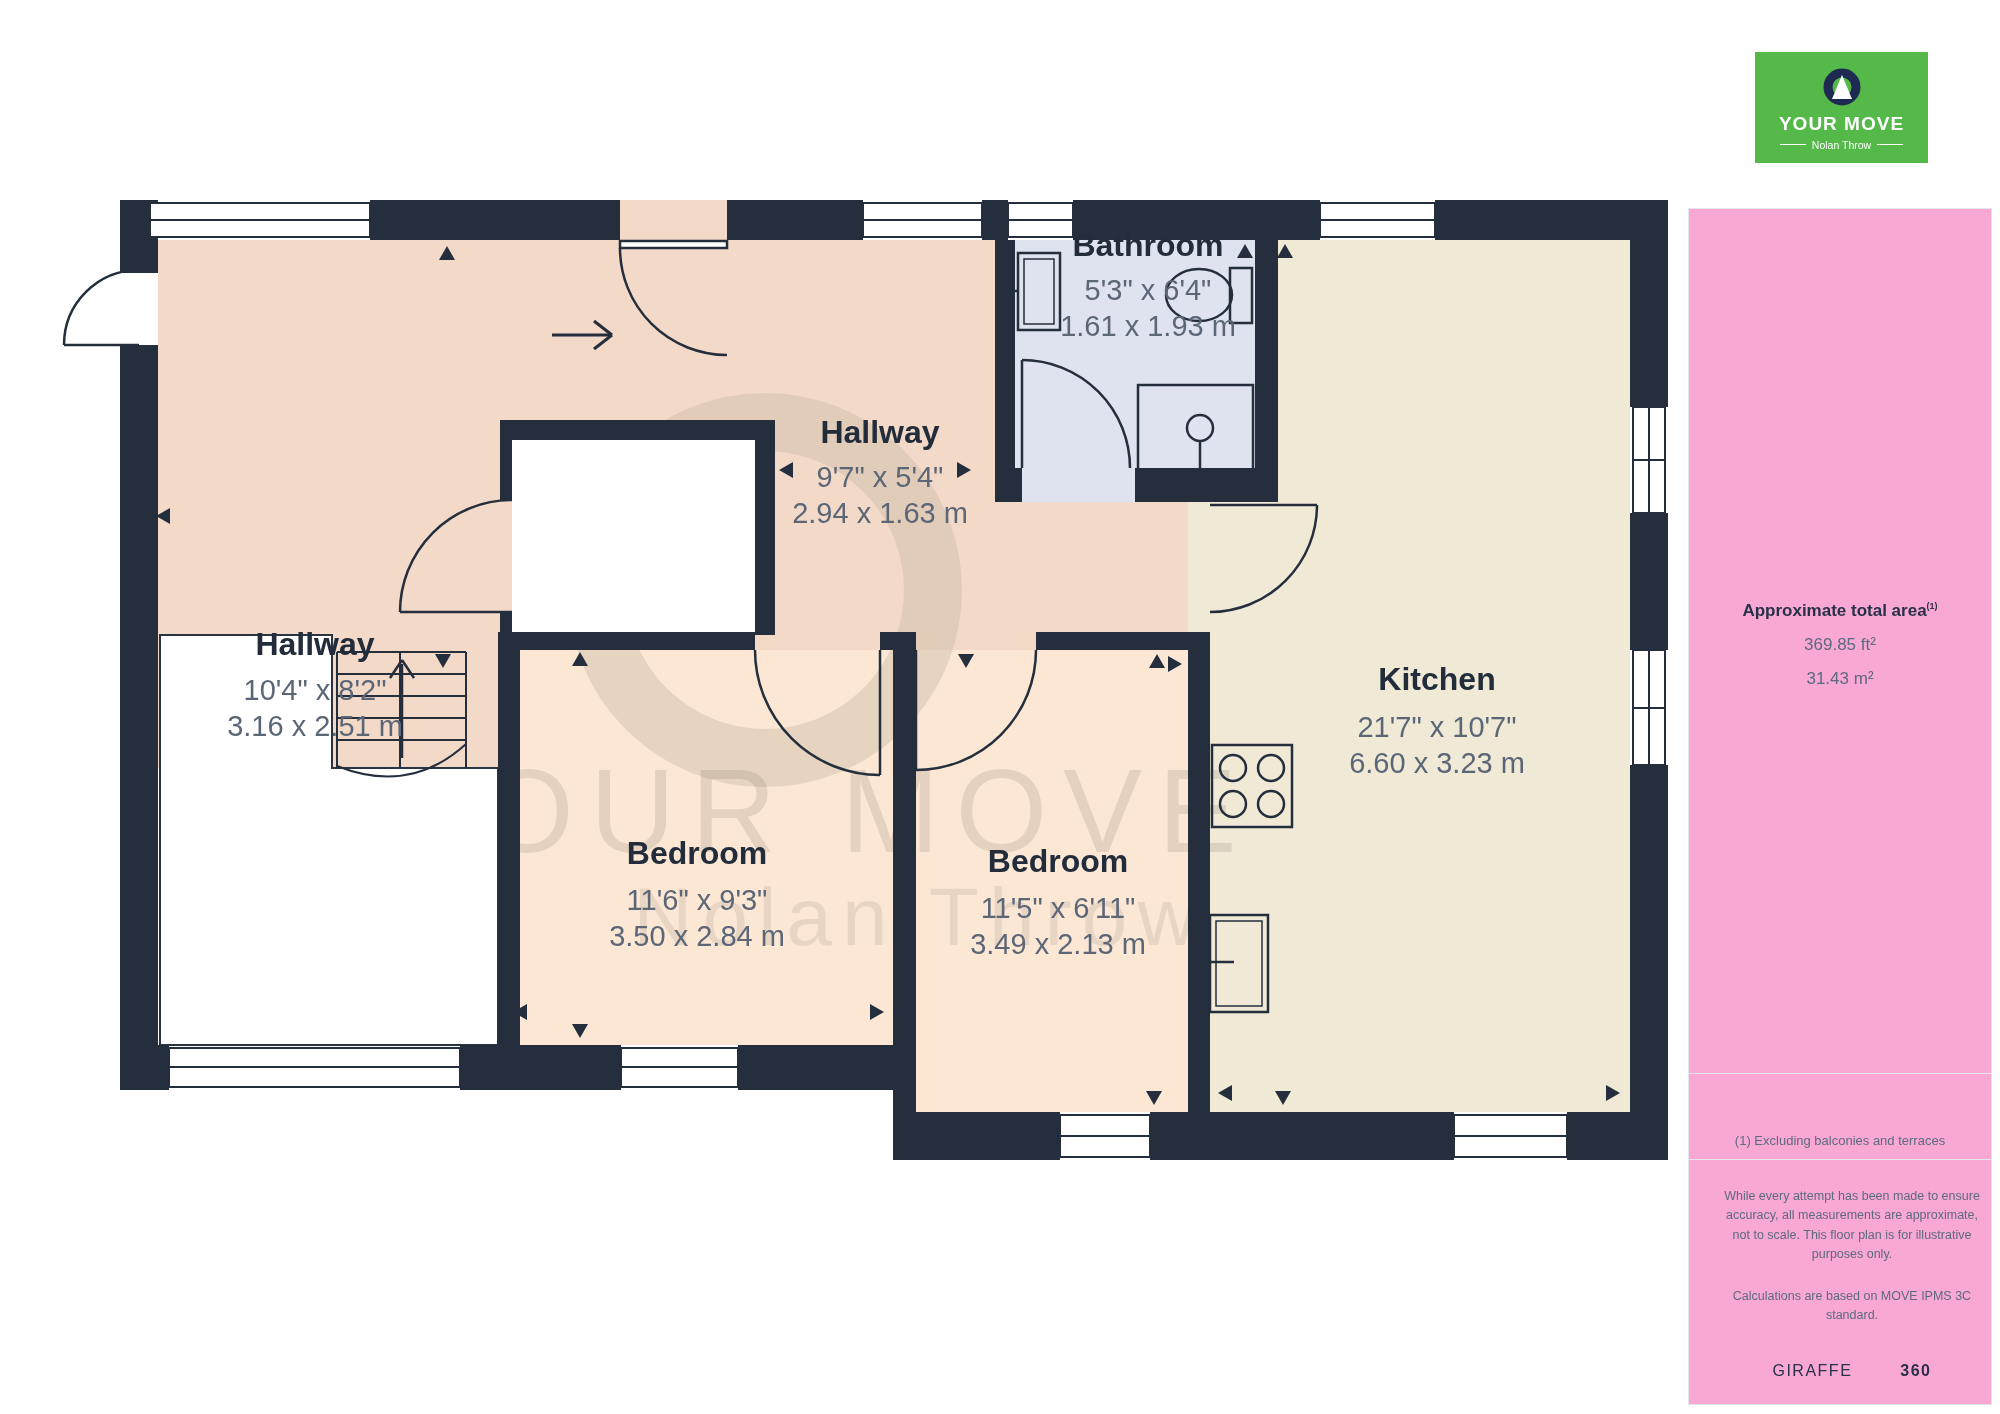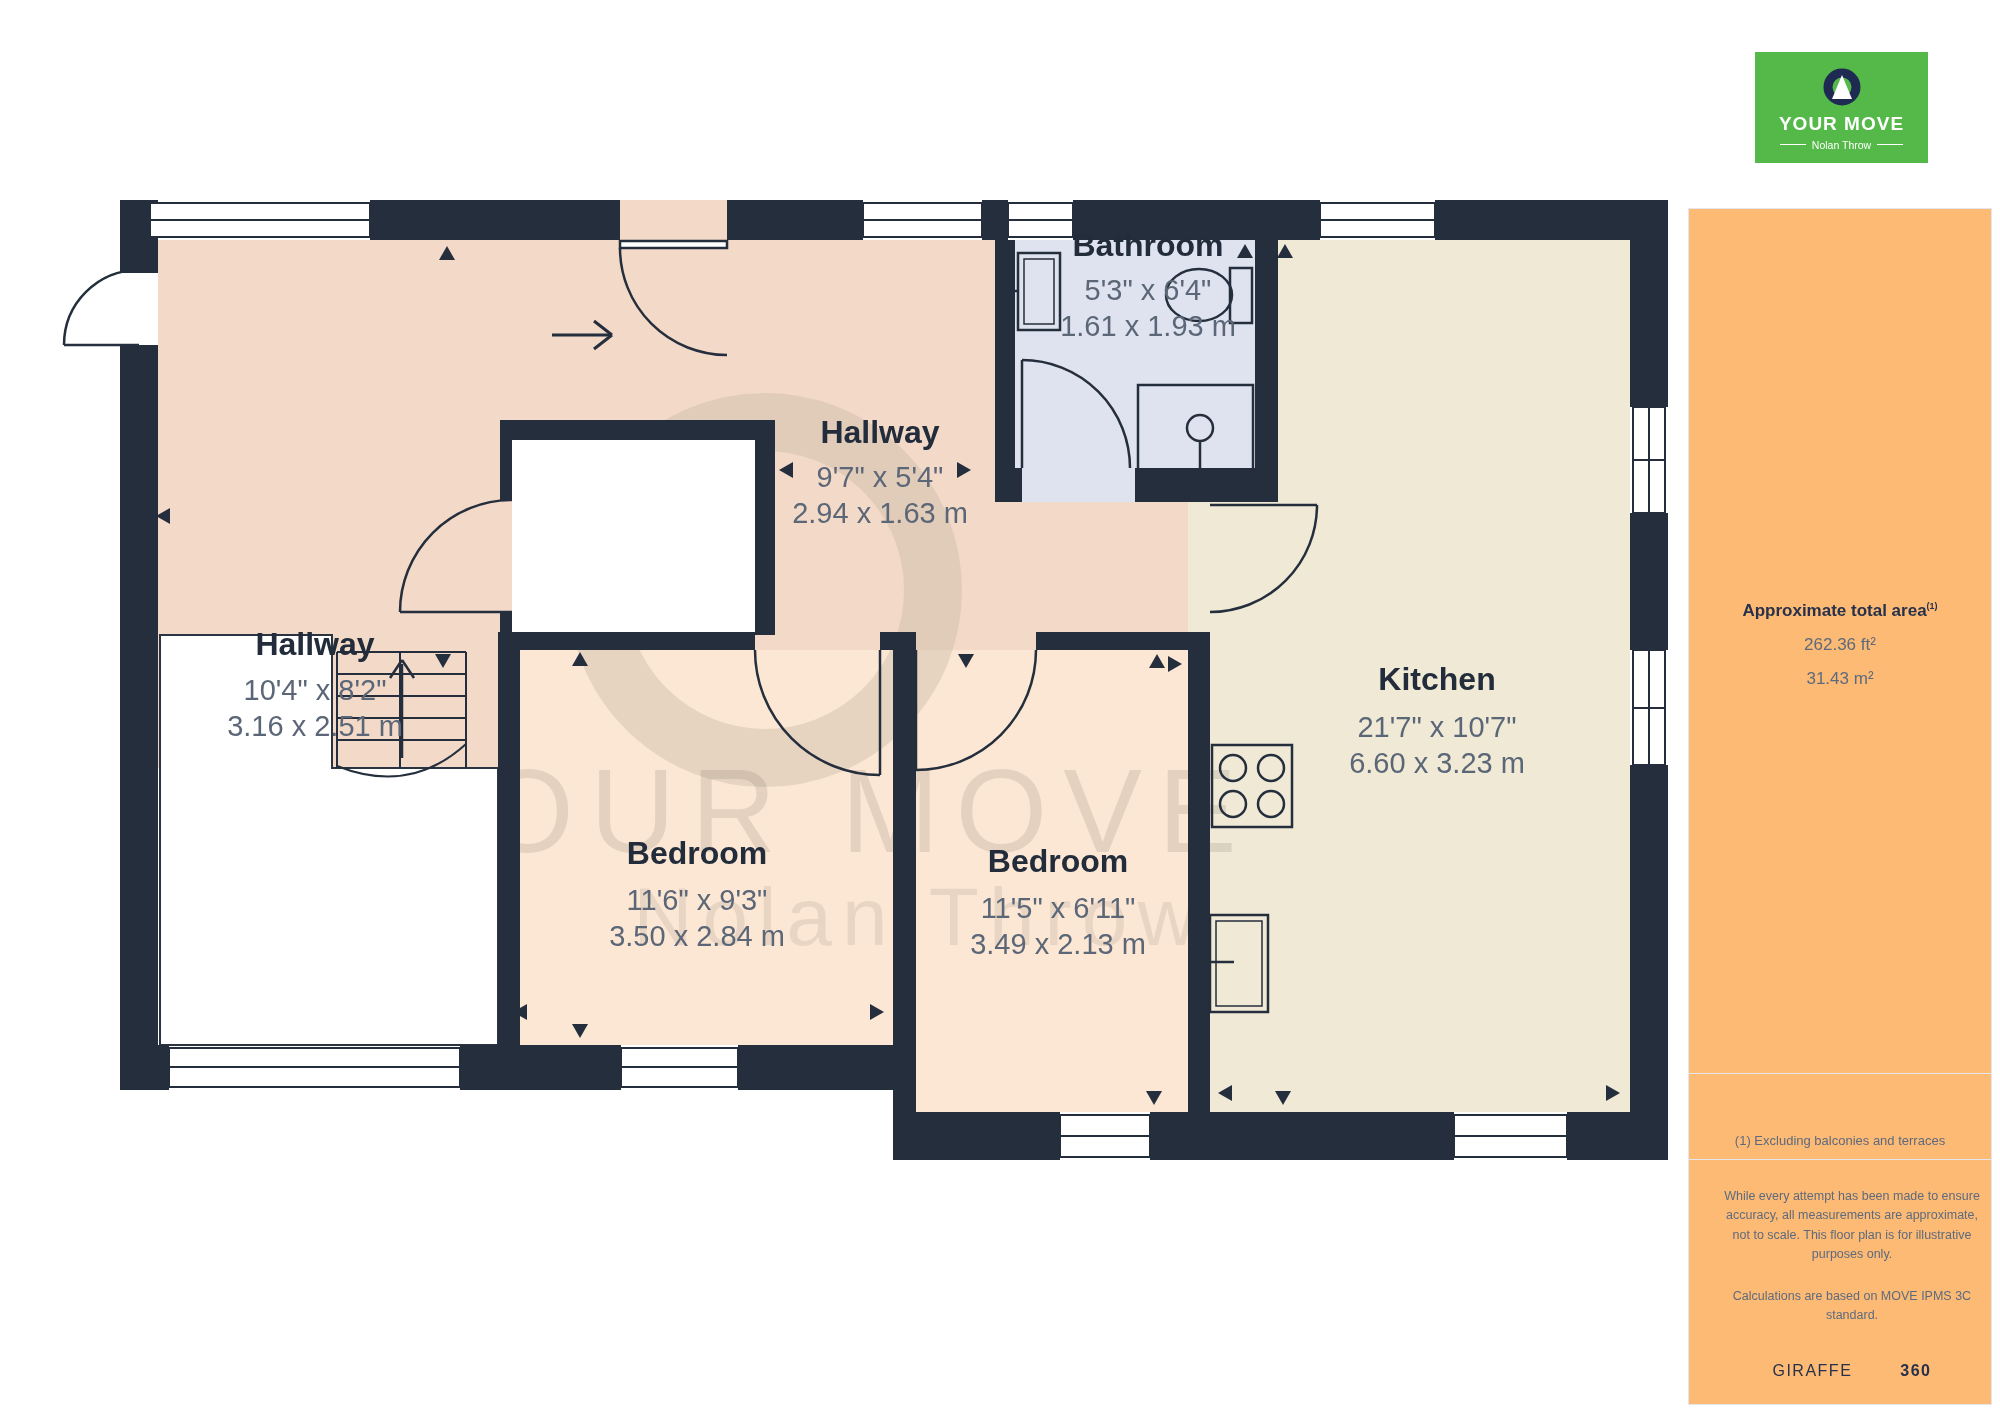--- a/index.html
+++ b/index.html
@@ -13,21 +13,21 @@
 
   
   .logo{position:absolute;left:1755px;top:52px;width:173px;height:111px;
         display:flex;flex-direction:column;align-items:center;justify-content:center;}
   .logo-brand{color:#fff;font-size:19px;font-weight:bold;letter-spacing:1px;margin-top:2px;}
   .logo-sub{display:flex;align-items:center;gap:6px;color:#fff;font-size:10.5px;margin-top:4px;}
   .logo-sub .rule{width:26px;height:1px;background:#ffffff;}
 
   
   .sidebar{position:absolute;left:1688px;top:208px;width:302px;height:1195px;
-           border:1px solid #e3e6ea;background:#fdba74;color:#5d6a7d;}
+           border:1px solid #e3e6ea;background:#f9a8d4;color:#5d6a7d;}
   .sb-area{position:absolute;top:392px;left:0;width:100%;text-align:center;}
   .sb-title{color:#27314a;font-size:17px;font-weight:bold;}
   .sb-title sup{font-size:9px;}
   .sb-val{font-size:17px;margin-top:14px;color:#5d6a7d;}
   .sb-div{position:absolute;left:0;width:100%;height:1px;background:#e3e6ea;}
   .sb-foot{position:absolute;top:888px;height:86px;left:0;width:100%;
            display:flex;align-items:center;justify-content:center;font-size:13px;}
   .sb-legal{position:absolute;top:978px;left:12px;width:100%;text-align:center;font-size:12.5px;line-height:1.55;}
   .sb-legal p{width:266px;margin:0 auto 22px auto;}
   .sb-brand{margin-top:34px;font-size:16px;letter-spacing:1.5px;color:#27314a;}
@@ -308,21 +308,21 @@
       <span class="rule"></span>
       <span>Nolan Throw</span>
       <span class="rule"></span>
     </div>
   </div>
 
   
   <div class="sidebar">
     <div class="sb-area">
       <div class="sb-title"><span>Approximate total area</span><sup>(1)</sup></div>
-      <div class="sb-val">262.36 ft²</div>
+      <div class="sb-val">369.85 ft²</div>
       <div class="sb-val">31.43 m²</div>
     </div>
     <div class="sb-div" style="top:864px;"></div>
     <div class="sb-foot">(1) Excluding balconies and terraces</div>
     <div class="sb-div" style="top:950px;"></div>
     <div class="sb-legal">
       <p>While every attempt has been made to ensure accuracy, all measurements are approximate, not to scale. This floor plan is for illustrative purposes only.</p>
       <p>Calculations are based on MOVE IPMS 3C standard.</p>
       <div class="sb-brand"><span>GIRAFFE</span><b>360</b></div>
     </div>

